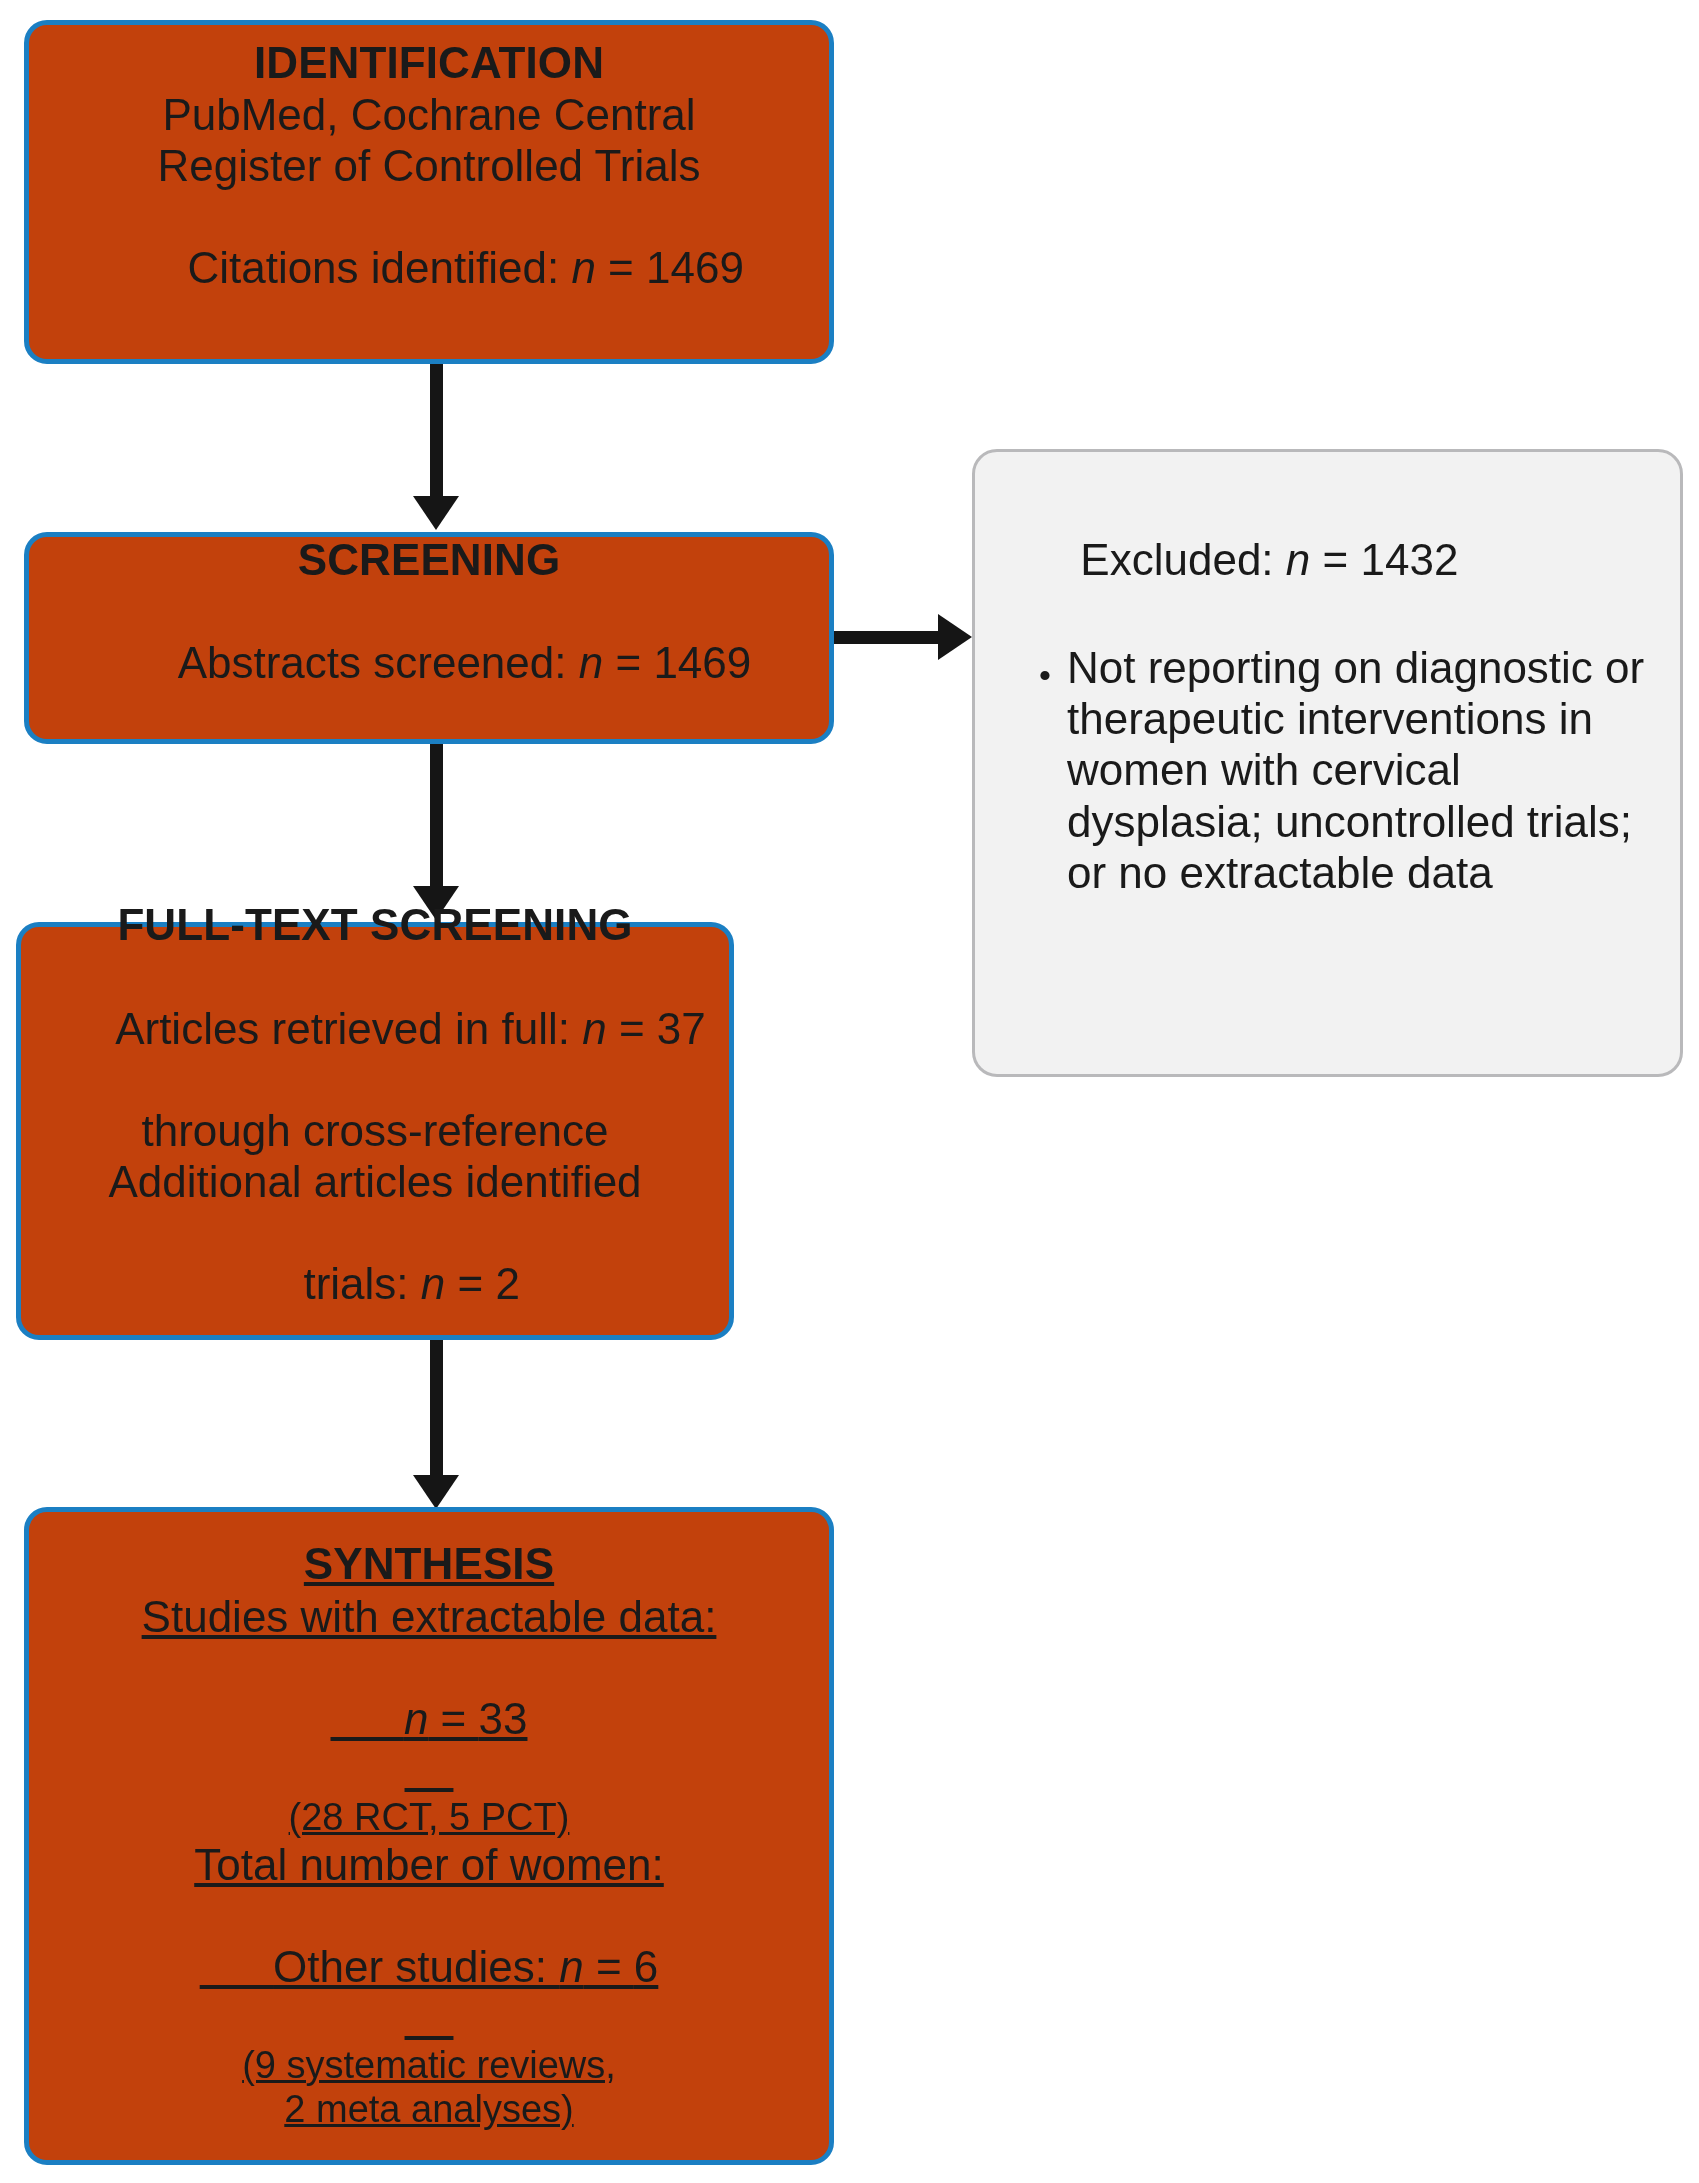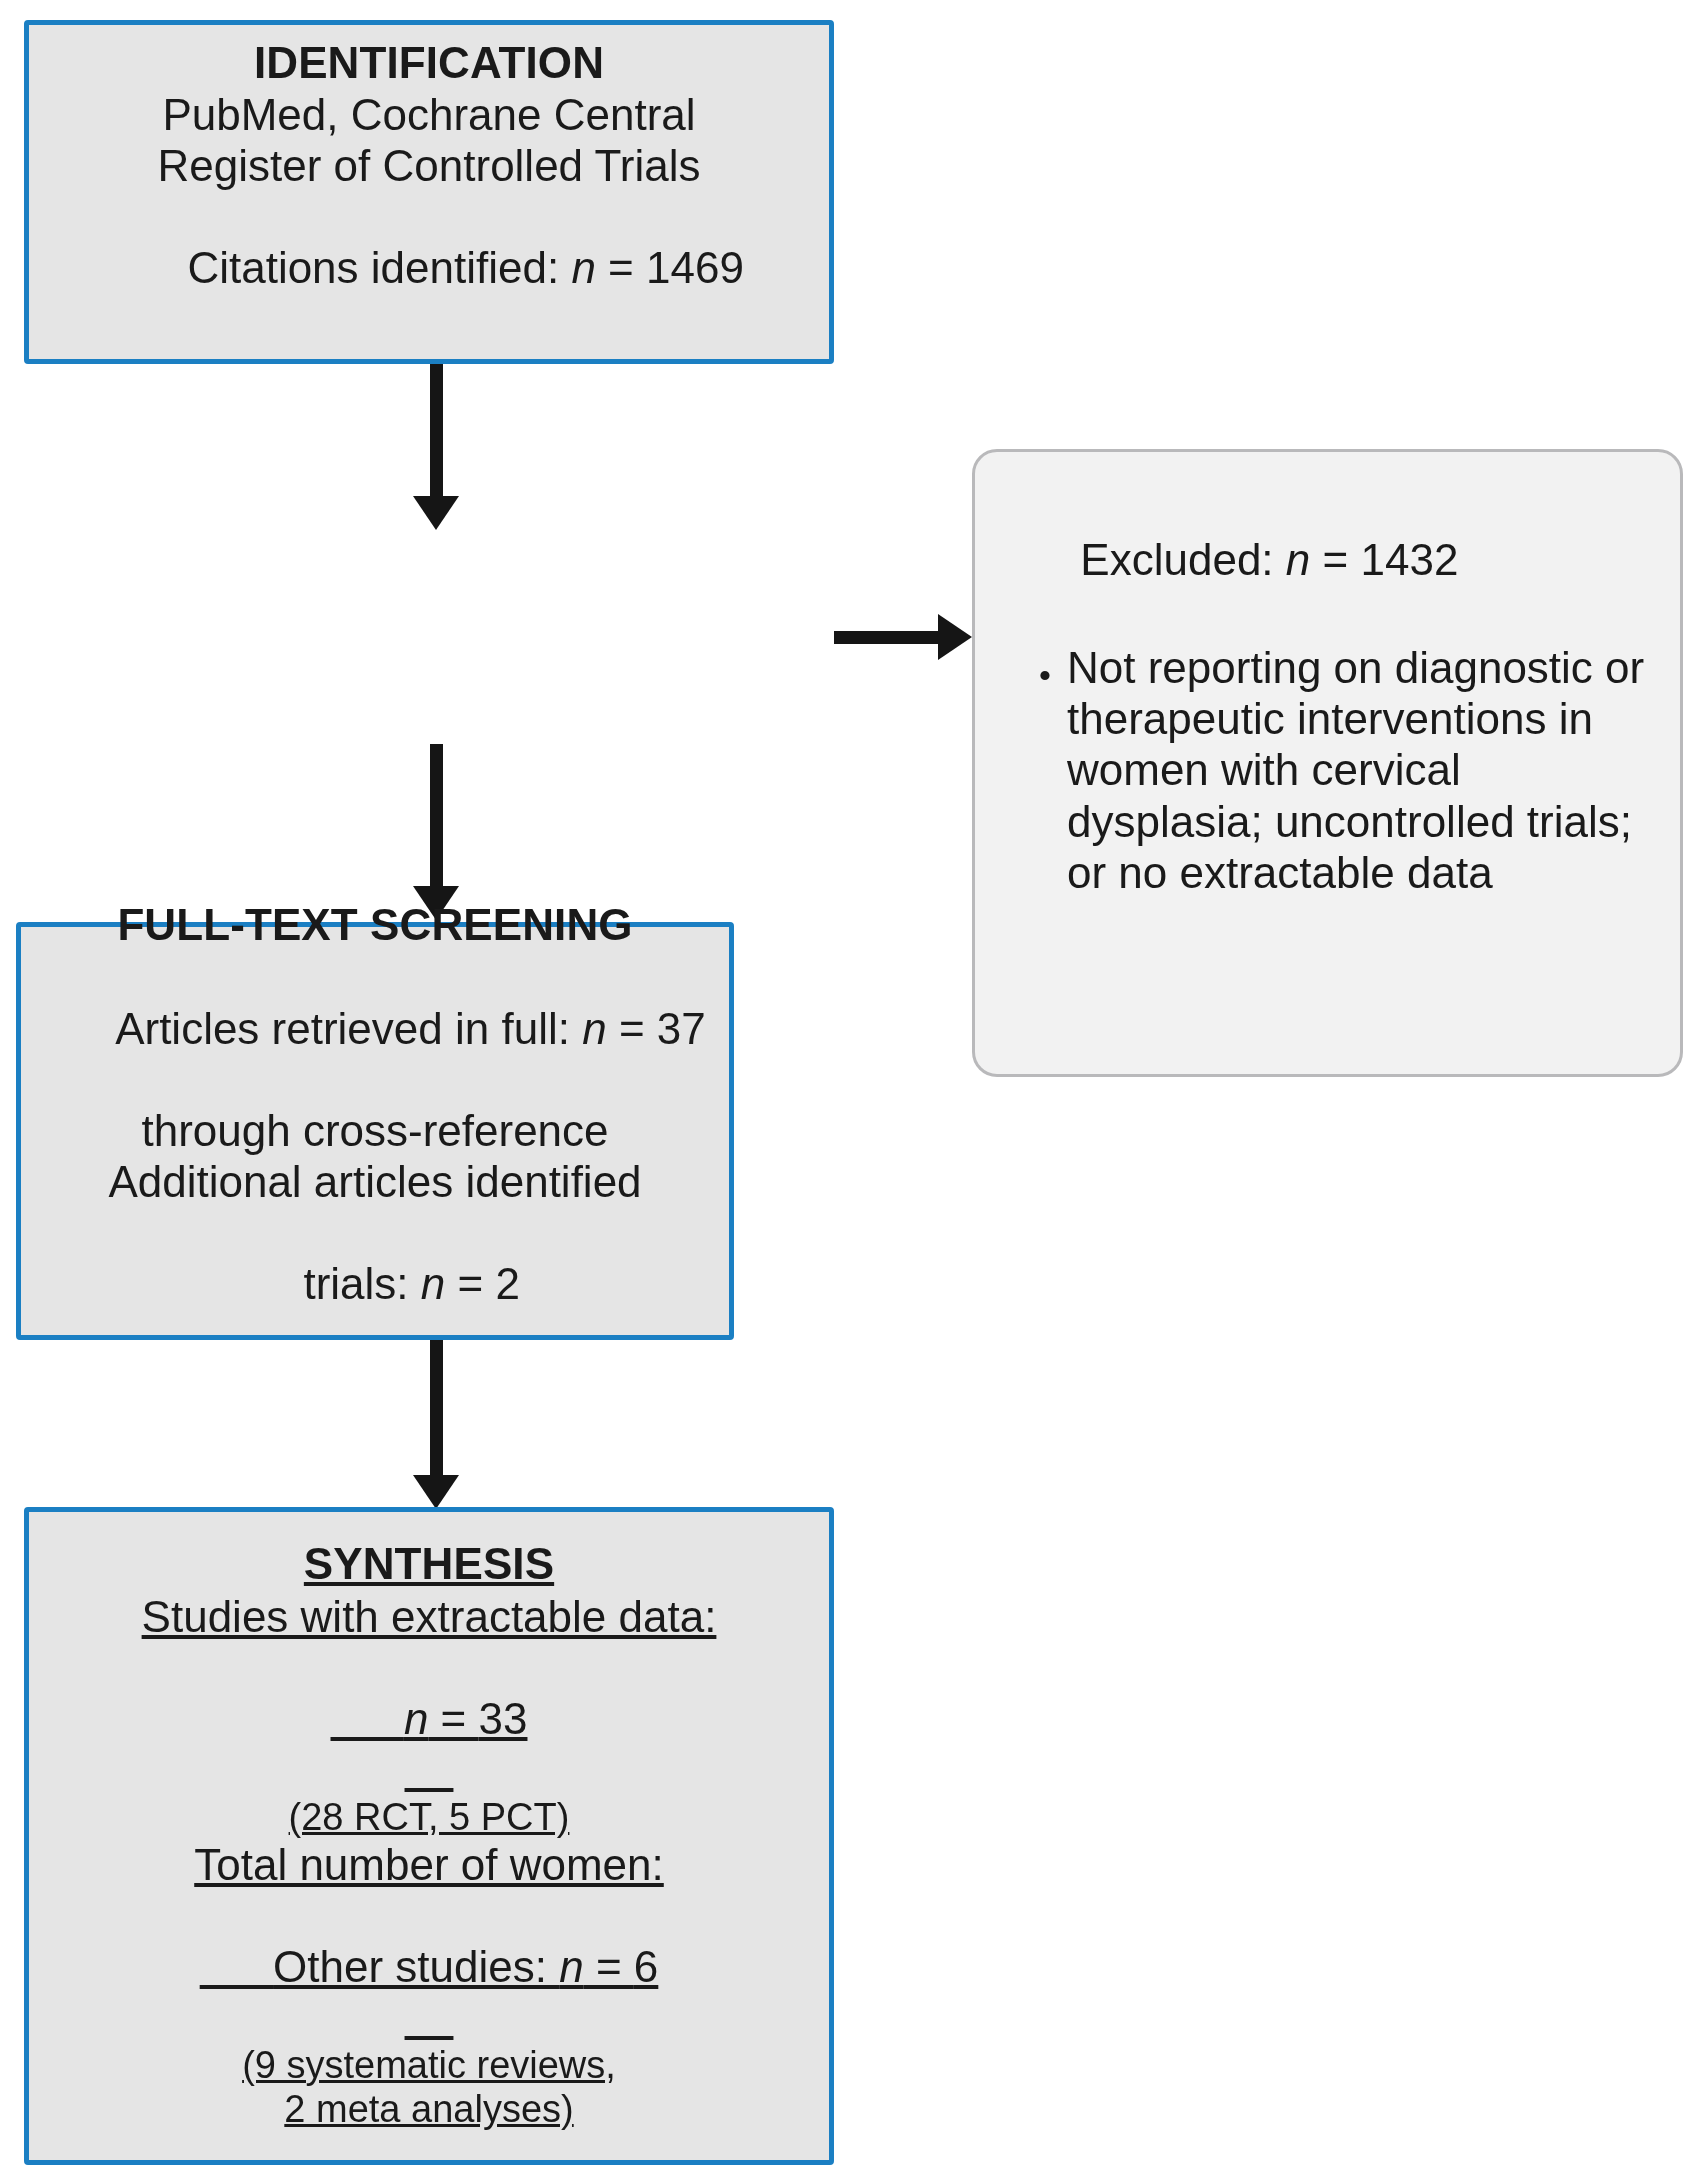--- a/index.html
+++ b/index.html
@@ -28,23 +28,23 @@
     position: absolute;
     box-sizing: border-box;
     display: flex;
     flex-direction: column;
     align-items: center;
     justify-content: center;
     text-align: center;
   }
 
   .node.blue {
-    background: #e5e5e5;
+    background: #c2410c;
     border: 5.1px solid #1b7fc3;
-    border-radius: 4px;
+    border-radius: 23px;
   }
 
   .node.grey {
     background: #f2f2f2;
     border: 3.7px solid #b9b9bb;
     border-radius: 25px;
     align-items: flex-start;
     justify-content: flex-start;
     text-align: left;
   }
@@ -177,20 +177,26 @@
     <div class="node-line">
       <span>Citations identified: </span><span class="ital">n</span><span> = </span><span>1469</span>
     </div>
   </div>
 
   <div class="arrow-v" style="left:430px; top:364px;">
     <div class="shaft" style="height:135px;"></div>
     <div class="head" style="top:132px;"></div>
   </div>
 
+  <div class="node blue" id="box-screening">
+    <div class="node-title">SCREENING</div>
+    <div class="node-line">
+      <span>Abstracts screened: </span><span class="ital">n</span><span> = </span><span>1469</span>
+    </div>
+  </div>
 
   <div class="arrow-h" style="left:834px; top:631px;">
     <div class="shaft" style="width:107px;"></div>
     <div class="head" style="left:104px;"></div>
   </div>
 
   <div class="node grey" id="box-excluded">
     <div class="excl-head">
       <span>Excluded: </span><span class="ital">n</span><span> = </span><span>1432</span>
     </div>

